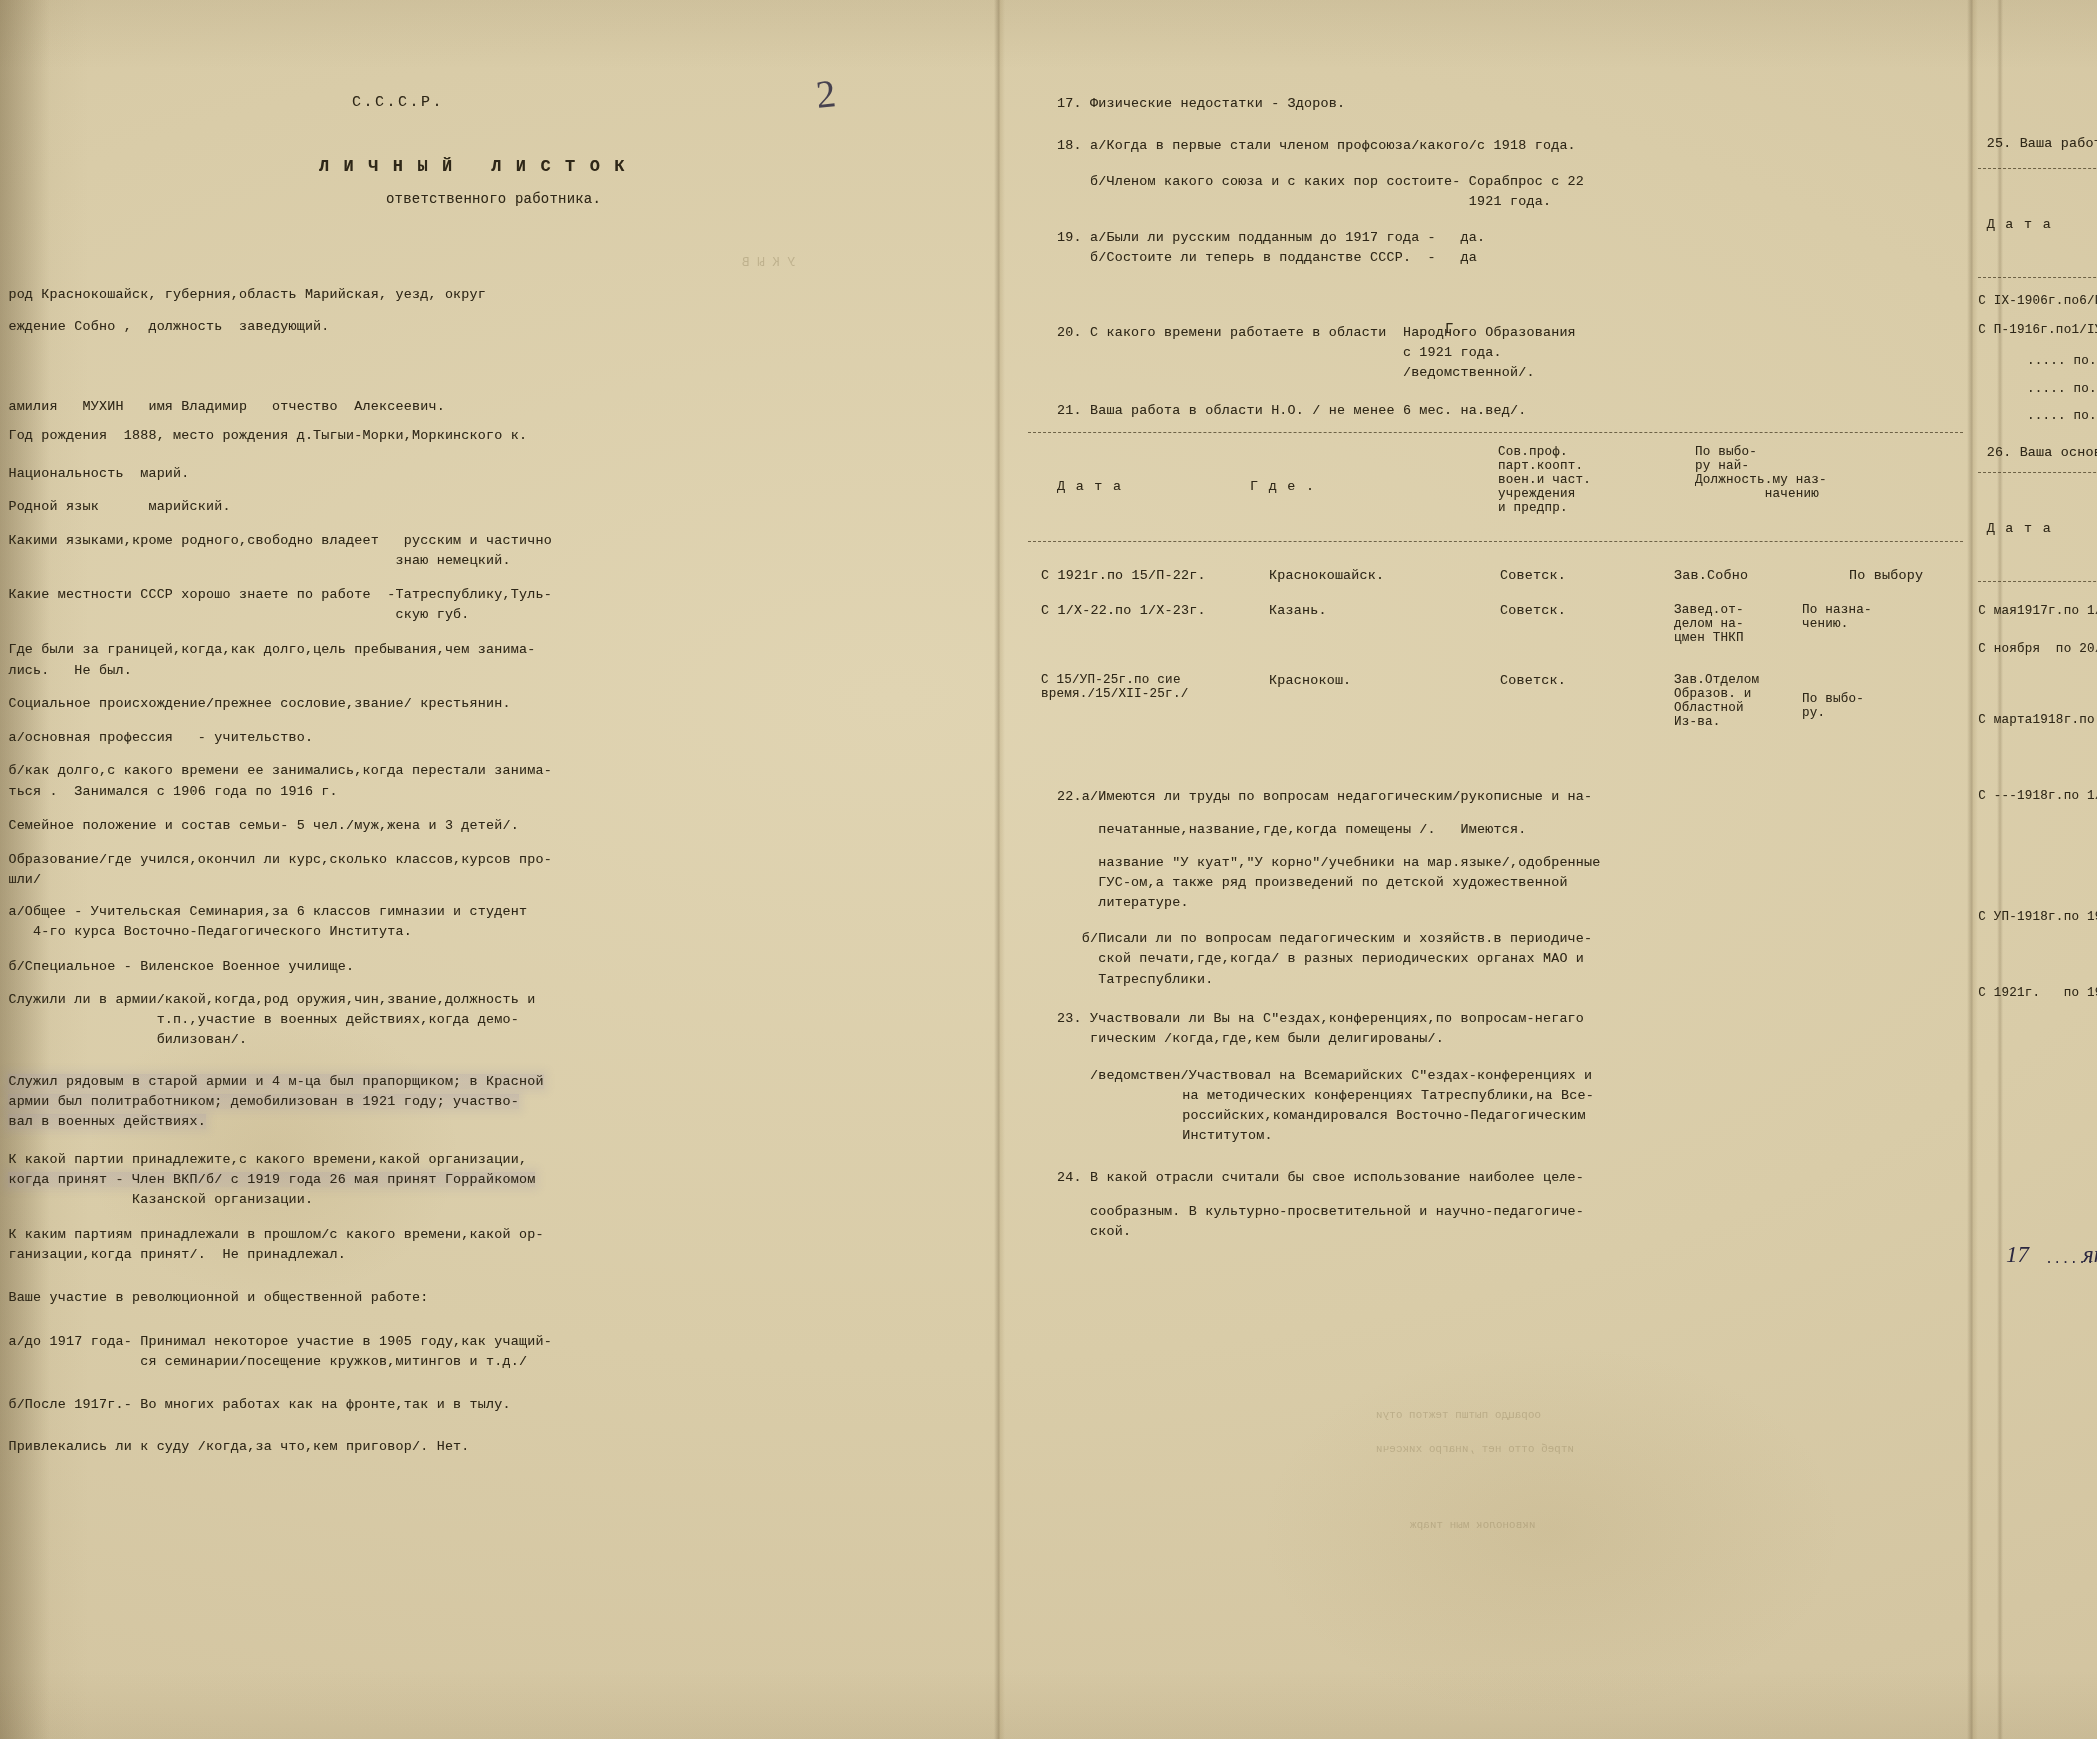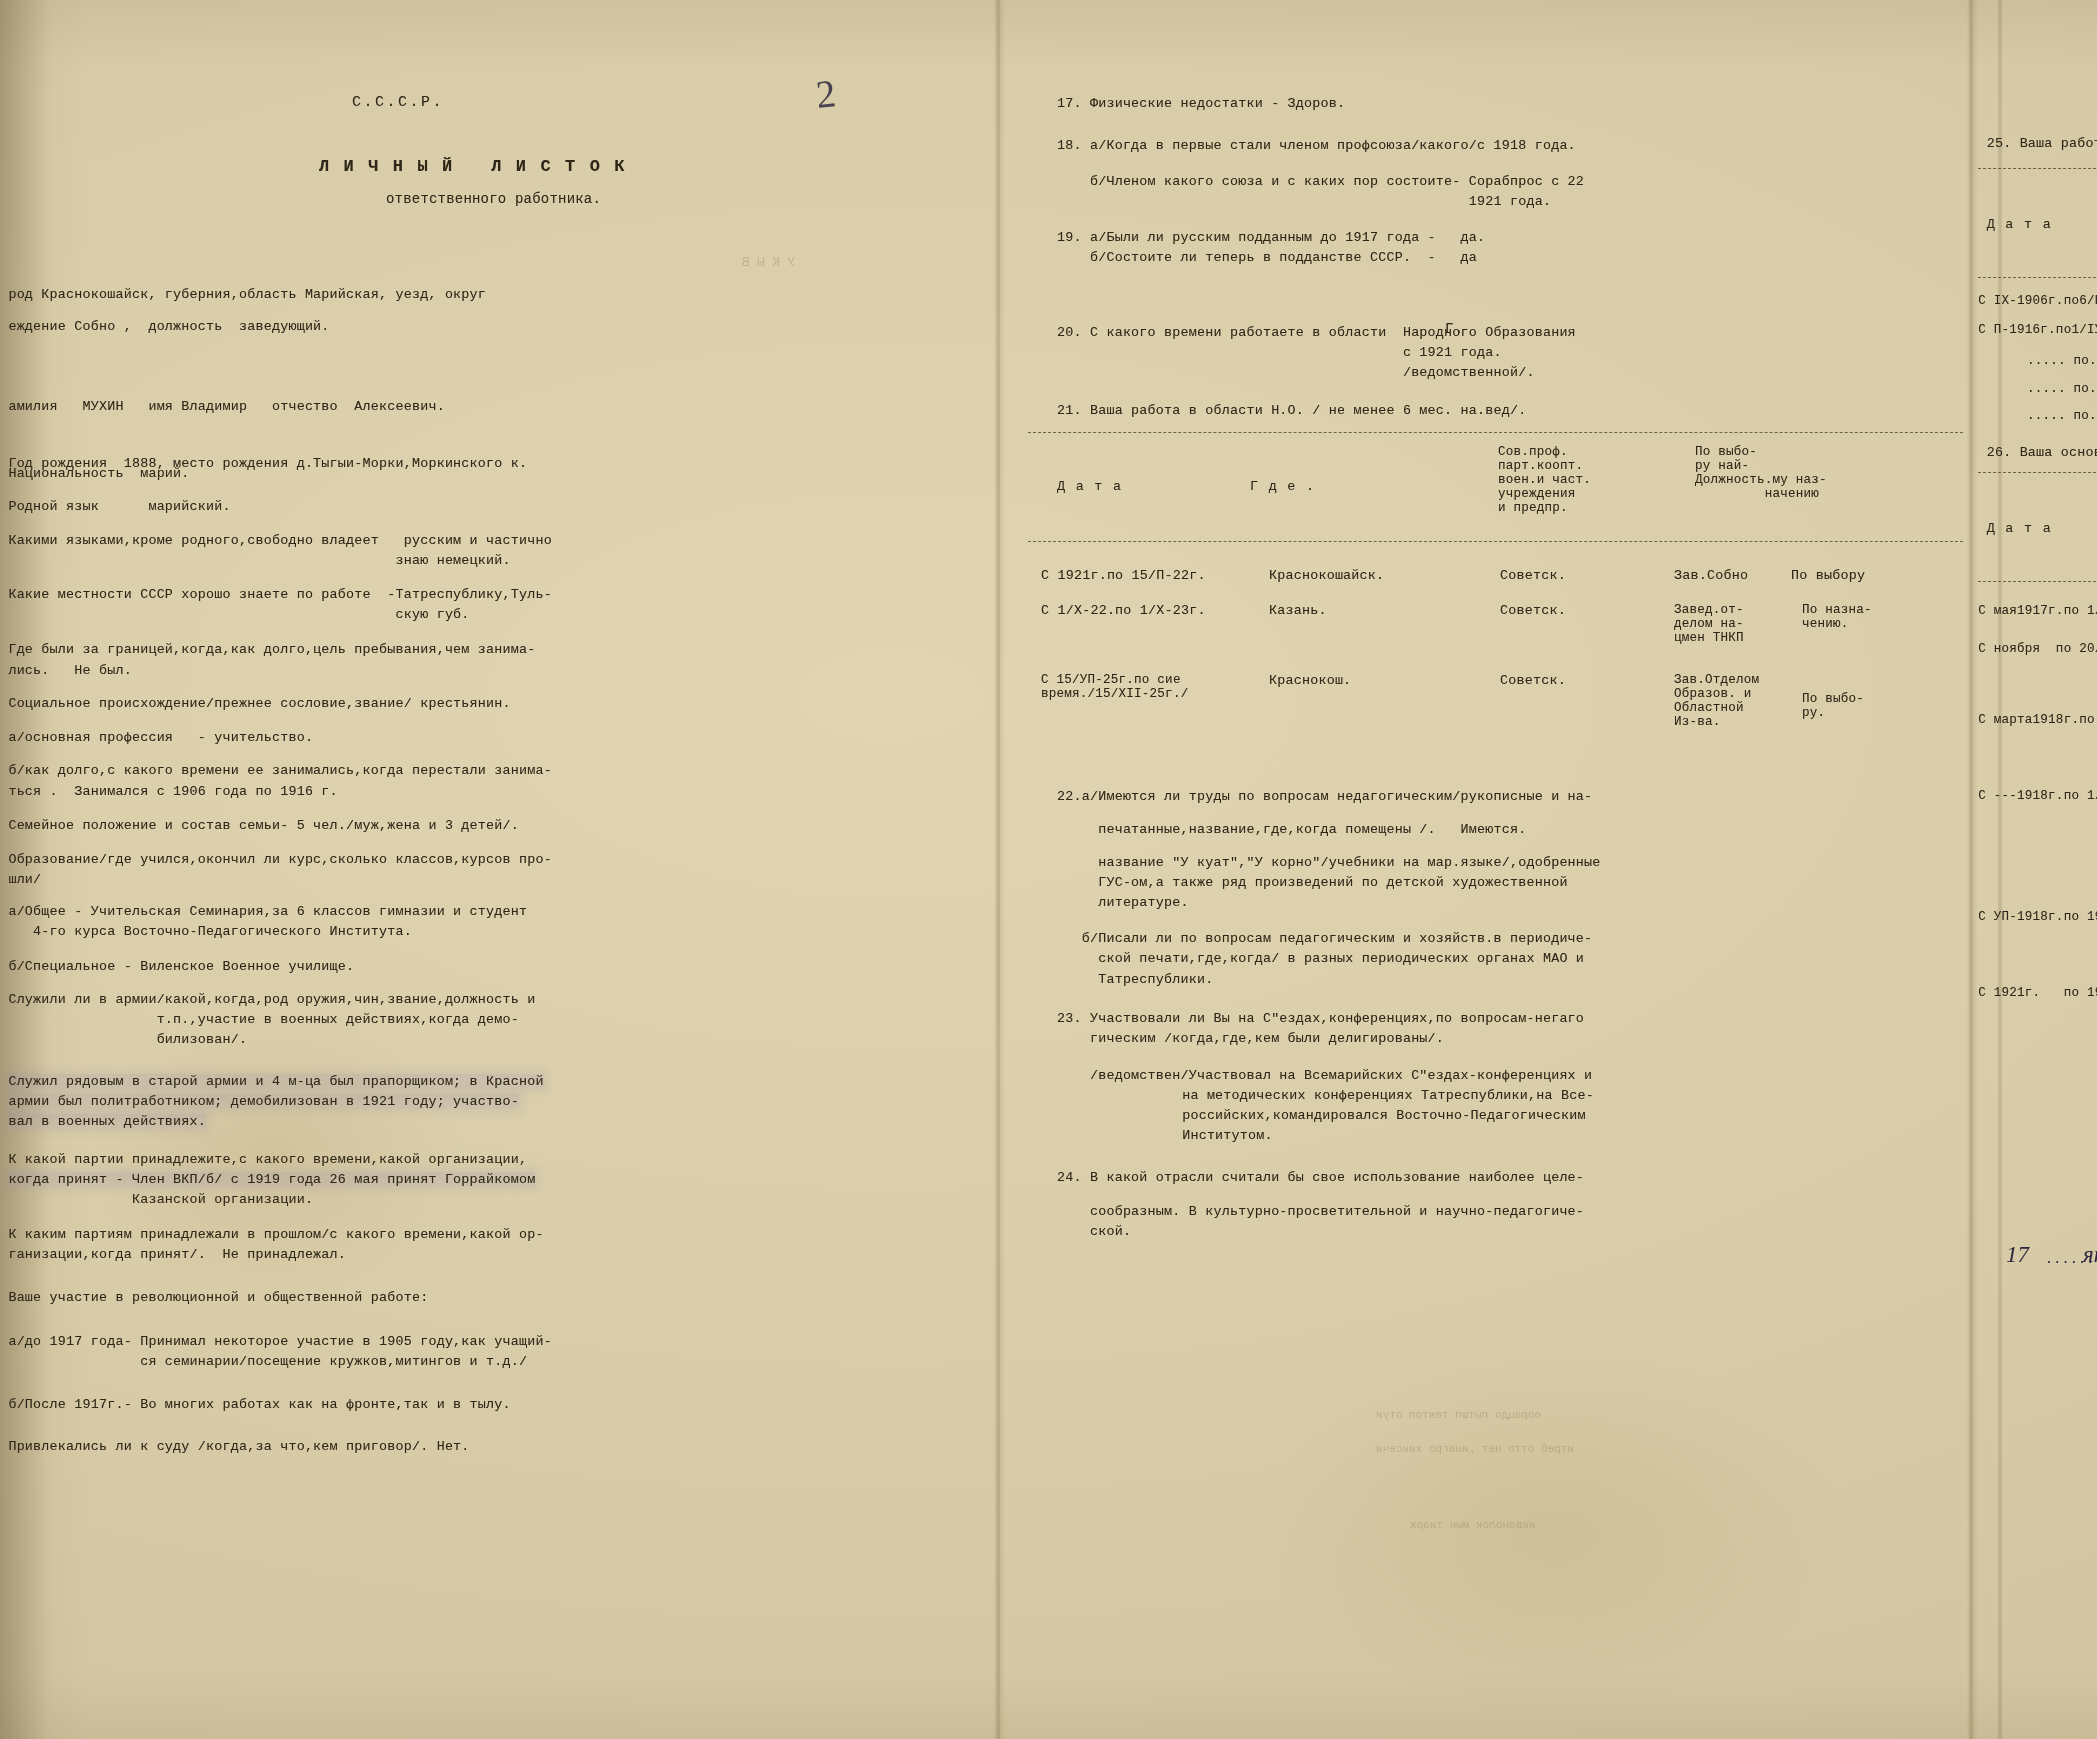--- a/index.html
+++ b/index.html
@@ -121,21 +121,21 @@
     <div class="txt t36 sp" style="left:352px;top:94px;">С.С.С.Р.</div>
     <div class="txt t40" style="left:319px;top:157px;">Л И Ч Н Ы Й   Л И С Т О К</div>
     <div class="txt t33" style="left:386px;top:191px;">ответственного работника.</div>
 
     <div class="pnum" style="left:816px;top:71px;">2</div>
     <div class="ghost" style="left:742px;top:256px;">У К Ы В</div>
 
     <div class="txt t32" style="left:8.4px;top:287px;">род Краснокошайск, губерния,область Марийская, уезд, округ</div>
     <div class="txt t32" style="left:8.4px;top:319px;">еждение Собно ,  должность  заведующий.</div>
     <div class="txt t32" style="left:8.4px;top:399px;">амилия   МУХИН   имя Владимир   отчество  Алексеевич.</div>
-    <div class="txt t32" style="left:8.4px;top:456px;">Год рождения  1888, место рождения д.Тыгыи-Морки,Моркинского к.</div>
+    <div class="txt t32" style="left:8.4px;top:428px;">Год рождения  1888, место рождения д.Тыгыи-Морки,Моркинского к.</div>
     <div class="txt t32" style="left:8.4px;top:466px;">Национальность  марий.</div>
     <div class="txt t32" style="left:8.4px;top:499px;">Родной язык      марийский.</div>
     <div class="txt t32" style="left:8.4px;top:533px;">Какими языками,кроме родного,свободно владеет   русским и частично</div>
     <div class="txt t32" style="left:8.4px;top:553px;">                                               знаю немецкий.</div>
     <div class="txt t32" style="left:8.4px;top:587px;">Какие местности СССР хорошо знаете по работе  -Татреспублику,Туль-</div>
     <div class="txt t32" style="left:8.4px;top:607px;">                                               скую губ.</div>
     <div class="txt t32" style="left:8.4px;top:642px;">Где были за границей,когда,как долго,цель пребывания,чем занима-</div>
     <div class="txt t32" style="left:8.4px;top:663px;">лись.   Не был.</div>
     <div class="txt t32" style="left:8.4px;top:696px;">Социальное происхождение/прежнее сословие,звание/ крестьянин.</div>
     <div class="txt t32" style="left:8.4px;top:730px;">а/основная профессия   - учительство.</div>
@@ -196,21 +196,21 @@
 ру най-
 Должность.му наз-
          начению</div>
 
     <div class="rule" style="left:21px;top:541px;width:935px;"></div>
 
     <div class="txt t32" style="left:34px;top:568px;">С 1921г.по 15/П-22г.</div>
     <div class="txt t32" style="left:262px;top:568px;">Краснокошайск.</div>
     <div class="txt t32" style="left:493px;top:568px;">Советск.</div>
     <div class="txt t32" style="left:667px;top:568px;">Зав.Собно</div>
-    <div class="txt t32" style="left:784px;top:568px;">По выбору</div>
+    <div class="txt t32" style="left:842px;top:568px;">По выбору</div>
 
     <div class="txt t32" style="left:34px;top:603px;">С 1/Х-22.по 1/Х-23г.</div>
     <div class="txt t32" style="left:262px;top:603px;">Казань.</div>
     <div class="txt t32" style="left:493px;top:603px;">Советск.</div>
     <div class="txt t30" style="left:667px;top:603px;line-height:1.12;">Завед.от-
 делом на-
 цмен ТНКП</div>
     <div class="txt t30" style="left:795px;top:603px;line-height:1.12;">По назна-
 чению.</div>
 

